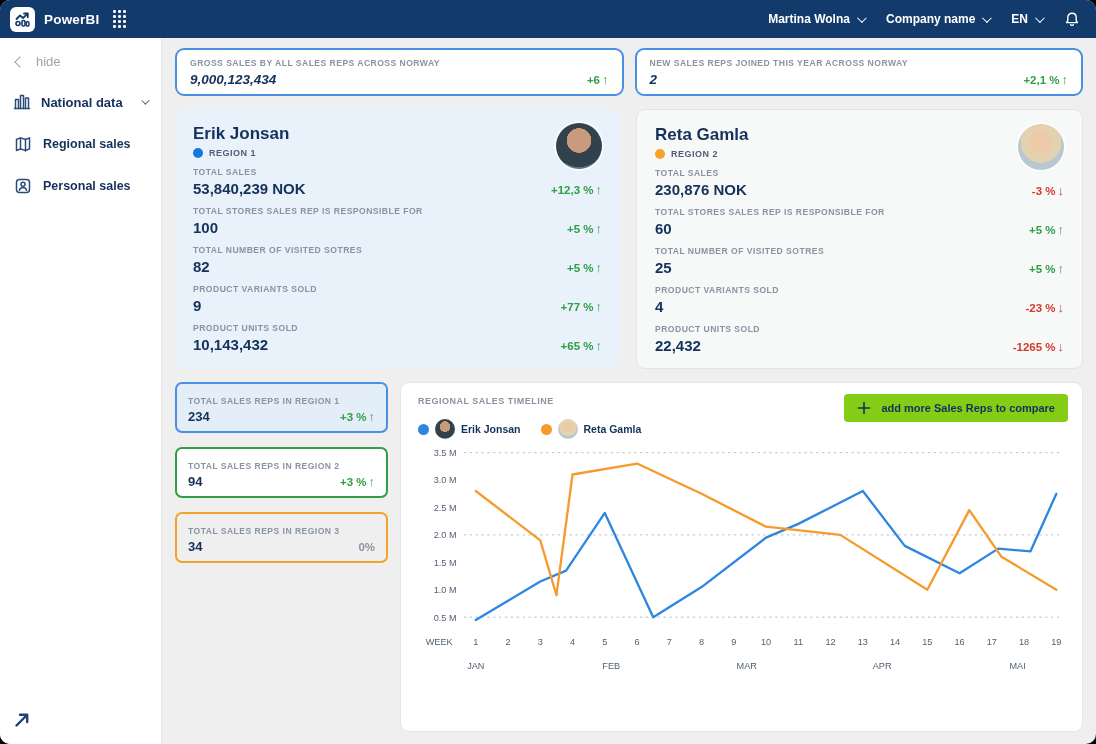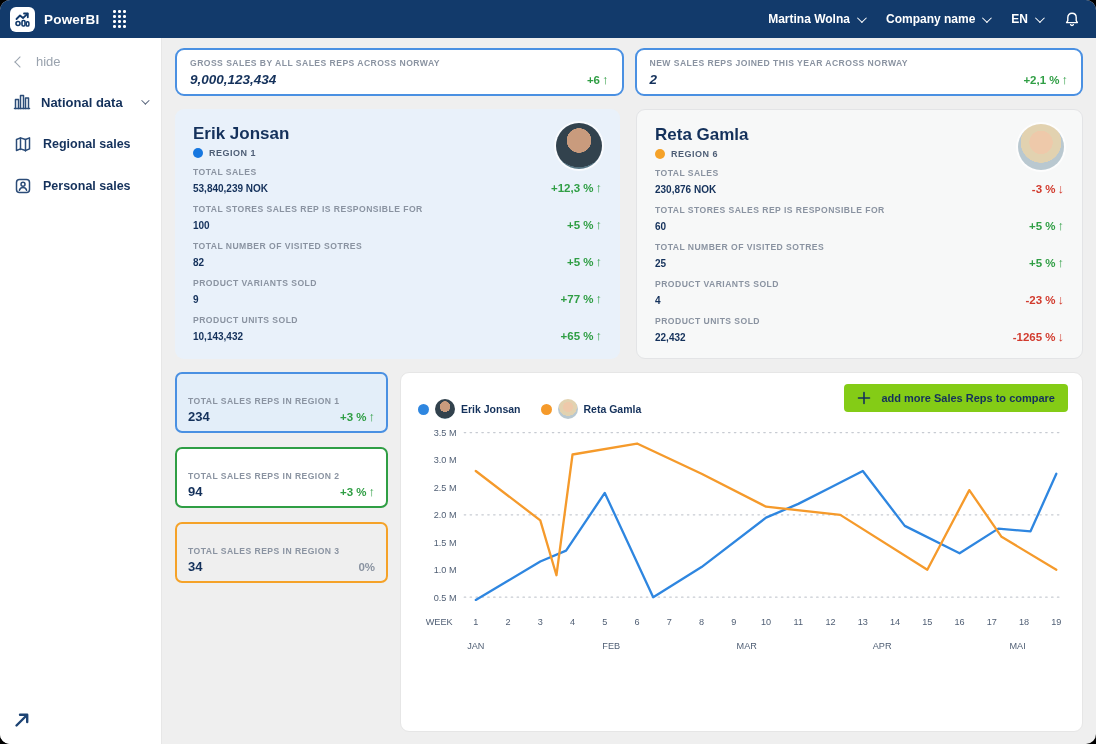--- a/index.html
+++ b/index.html
@@ -54,26 +54,26 @@
   .rep-name { font-size:17px; font-weight:bold; }
   .rep-region { display:flex; align-items:center; gap:6px; margin-top:4px; }
   .region-dot { width:10px; height:10px; border-radius:50%; }
   .rep-region span { font-size:9px; font-weight:bold; letter-spacing:.5px; color:#4E5E76; }
   .avatar { width:46px; height:46px; border-radius:50%; position:absolute; top:14px; right:18px; box-shadow:0 0 0 2px rgba(255,255,255,.7); }
   .avatar.erik, .legend-avatar.erik { background:radial-gradient(circle at 50% 38%, #C99B7D 0 33%, #32424D 34% 72%, #567482 73%); }
   .avatar.reta, .legend-avatar.reta { background:radial-gradient(circle at 50% 40%, #EEC9AA 0 32%, #E2D2B0 33% 56%, #B9C8D0 57%); }
   .stat { margin-top:9px; }
   .stat:first-child { margin-top:13px; }
   .stat-row { display:flex; justify-content:space-between; align-items:baseline; margin-top:3px; }
-  .stat-value { font-size:10px; font-weight:bold; }
+  .stat-value { font-size:15px; font-weight:bold; }
 
   
   .bottom-row { flex:1; display:flex; gap:12px; min-height:0; }
   .region-col { width:213px; flex:0 0 auto; display:flex; flex-direction:column; gap:14px; }
-  .region-card { border:2px solid; border-radius:7px; padding:22px 11px 7px; }
+  .region-card { border:2px solid; border-radius:7px; padding:12px 11px 7px; }
   .region-bottom { display:flex; justify-content:space-between; align-items:baseline; margin-top:3px; }
   .region-value { font-size:13px; font-weight:bold; }
 
   .chart-card { flex:1; background:#fff; border:1px solid #E6E6E6; border-radius:9px; padding:13px 17px 6px; position:relative; min-width:0; }
   .chart-title { font-size:9px; font-weight:bold; letter-spacing:.5px; color:var(--grey-label,#8A93A1); }
   .add-btn { position:absolute; top:11px; right:14px; background:#84cc16; border:none; border-radius:4px; padding:7px 13px; display:flex; align-items:center; gap:10px; cursor:pointer; font-family:inherit; }
   .add-btn span { font-size:11px; font-weight:bold; color:var(--navy-text,#14315B); }
   .legend { display:flex; align-items:center; gap:20px; margin-top:13px; }
   .legend-item { display:flex; align-items:center; gap:6px; cursor:pointer; }
   .legend-dot { width:11px; height:11px; border-radius:50%; }
@@ -236,21 +236,21 @@
                 <span class="stat-value">10,143,432</span>
                 <span class="delta up"><span>+65 %</span><span class="arr">↑</span></span>
               </div>
           </div>
         </div>
 
         <div class="rep-card grey">
           <div class="rep-name">Reta Gamla</div>
           <div class="rep-region">
             <span class="region-dot" style="background-color: rgb(245, 162, 40);"></span>
-            <span>REGION 6</span>
+            <span>REGION 2</span>
           </div>
           <span class="avatar reta"></span>
           <div class="stat">
             <div class="lbl">TOTAL SALES</div>
             <div class="stat-row">
                 <span class="stat-value">230,876 NOK</span>
                 <span class="delta down"><span>-3 %</span><span class="arr">↓</span></span>
               </div>
           </div>
           <div class="stat">
@@ -303,20 +303,21 @@
           <div class="region-card" style="border-color: rgb(245, 162, 40); background-color: rgb(239, 239, 239);">
             <div class="lbl">TOTAL SALES REPS IN REGION 3</div>
             <div class="region-bottom">
               <span class="region-value">34</span>
               <span class="delta flat"><span>0%</span></span>
             </div>
           </div>
         </div>
 
         <div class="chart-card">
+          <div class="chart-title">REGIONAL SALES TIMELINE</div>
           <button class="add-btn">
             <svg width="14" height="14" viewBox="0 0 14 14">
               <path d="M7 1.5v11M1.5 7h11" stroke="#14315B" stroke-width="1.6" stroke-linecap="round"></path>
             </svg>
             <span>add more Sales Reps to compare</span>
           </button>
           <div class="legend">
             <div class="legend-item">
               <span class="legend-dot" style="background: rgb(46, 134, 224);"></span>
               <span class="legend-avatar erik"></span>

